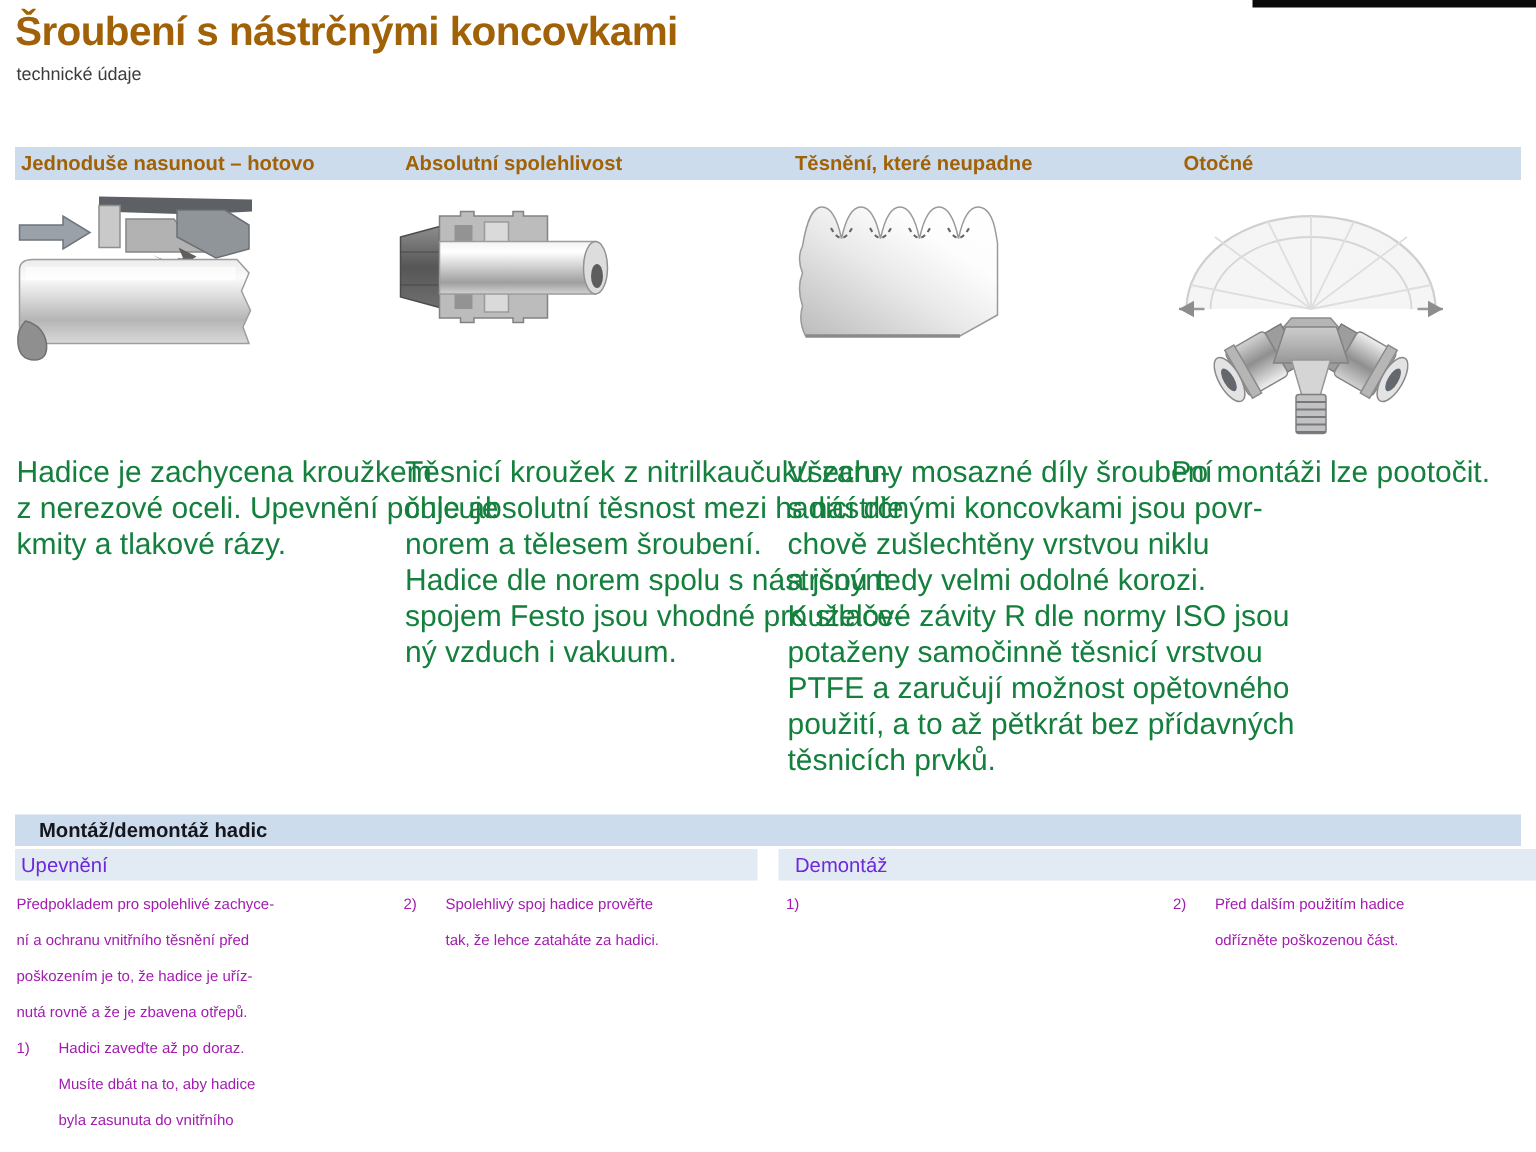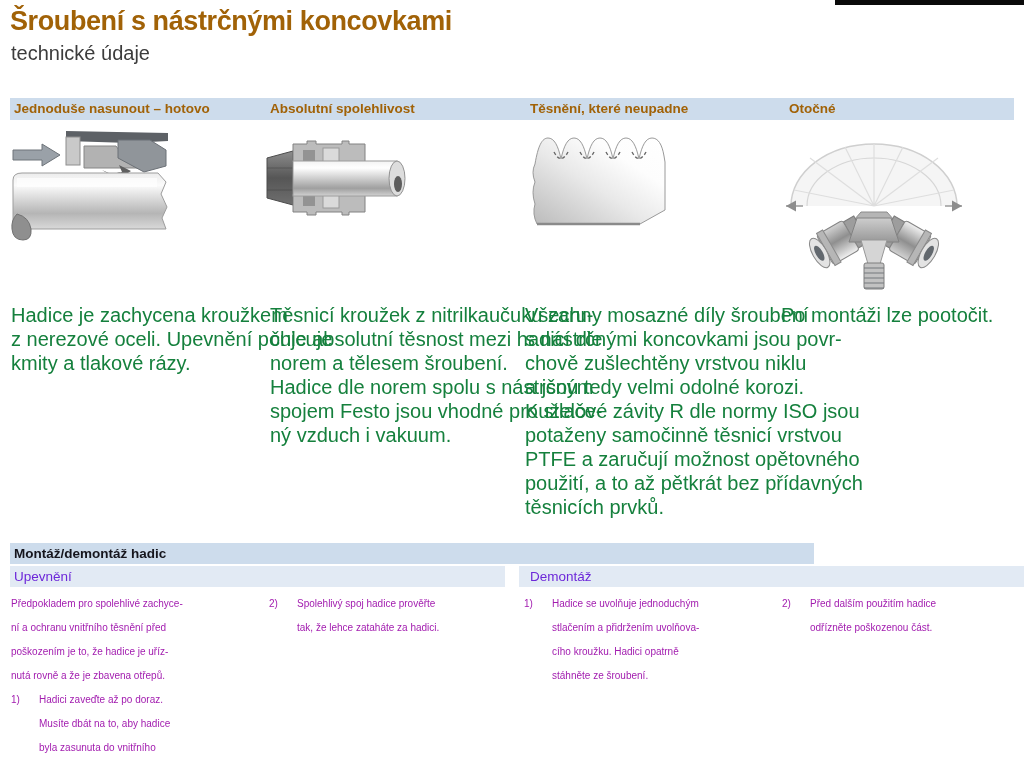--- a/index.html
+++ b/index.html
@@ -7,30 +7,30 @@
   body {
     position:relative; overflow:hidden;
     font-family:"Liberation Sans","DejaVu Sans",sans-serif;
     color:#3f3f3f;
   }
   .abs { position:absolute; }
   .page-title {
     left:10px; top:6px; font-size:27px; font-weight:bold;
     color:#a16207; letter-spacing:-0.4px;
   }
-  .page-subtitle { left:11px; top:42px; font-size:20px; color:#3c3c3c; }
+  .page-subtitle { left:11px; top:42px; font-size:12px; color:#3c3c3c; }
   .corner-mark { left:835px; top:0; width:189px; height:5px; background:#0a0a0a; }
 
   .feat-bar { left:10px; top:98px; width:1004px; height:22px; background:#cddcec; }
   .feat-head {
     top:101px; font-size:13.5px; font-weight:bold; color:#a16207;
     white-space:nowrap;
   }
-  .sec-bar  { left:10px; top:543px; width:804px; height:21px; background:#cddcec;
-              display:flex; align-items:center; padding-left:4px; }
+  .sec-bar  { left:10px; top:543px; width:1004px; height:21px; background:#cddcec;
+              display:flex; align-items:center; padding-left:16px; }
   .sec-head { font-size:13.5px; font-weight:bold; color:#15151d; }
   .sub-bar  { top:566px; height:21px; background:#e2eaf4;
               display:flex; align-items:center; font-size:13.5px; color:#6d28d9; }
   .sub-bar.left  { left:10px;  width:495px; padding-left:4px; }
   .sub-bar.right { left:519px; width:507px; padding-left:11px; }
 
   .body-text {
     top:303px; font-size:20px; line-height:24px; white-space:pre; color:#15803d;
   }
   .bottom-col { top:592px; font-size:10px; line-height:24px; color:#a21caf; }
@@ -213,24 +213,20 @@
   <div class="step">
     <span class="num">2)</span>
     <span class="pre">Spolehlivý spoj hadice prověřte
 tak, že lehce zataháte za hadici.</span>
   </div>
 </div>
 
 <div class="abs bottom-col" style="left:524px">
   <div class="step">
     <span class="num">1)</span>
-    <span class="pre">Hadice se uvolňuje jednoduchým
-stlačením a přidržením uvolňova-
-cího kroužku. Hadici opatrně
-stáhněte ze šroubení.</span>
   </div>
 </div>
 
 <div class="abs bottom-col" style="left:782px">
   <div class="step">
     <span class="num">2)</span>
     <span class="pre">Před dalším použitím hadice
 odřízněte poškozenou část.</span>
   </div>
 </div>

